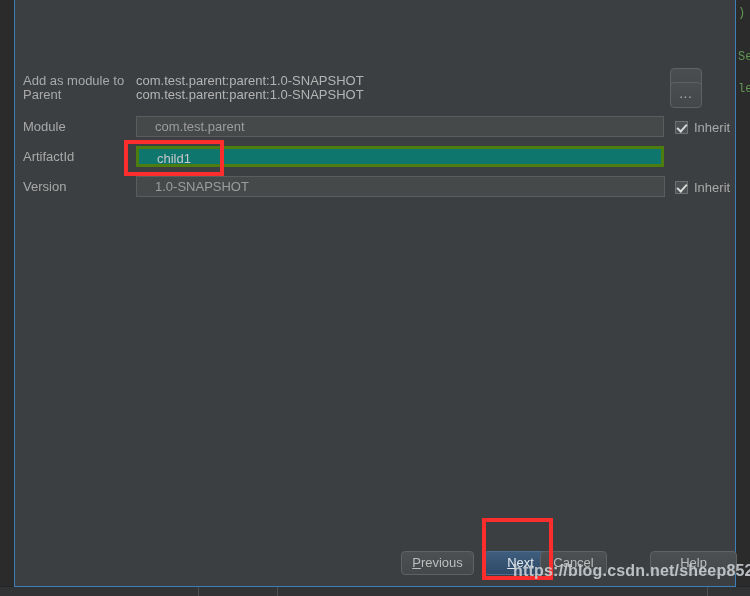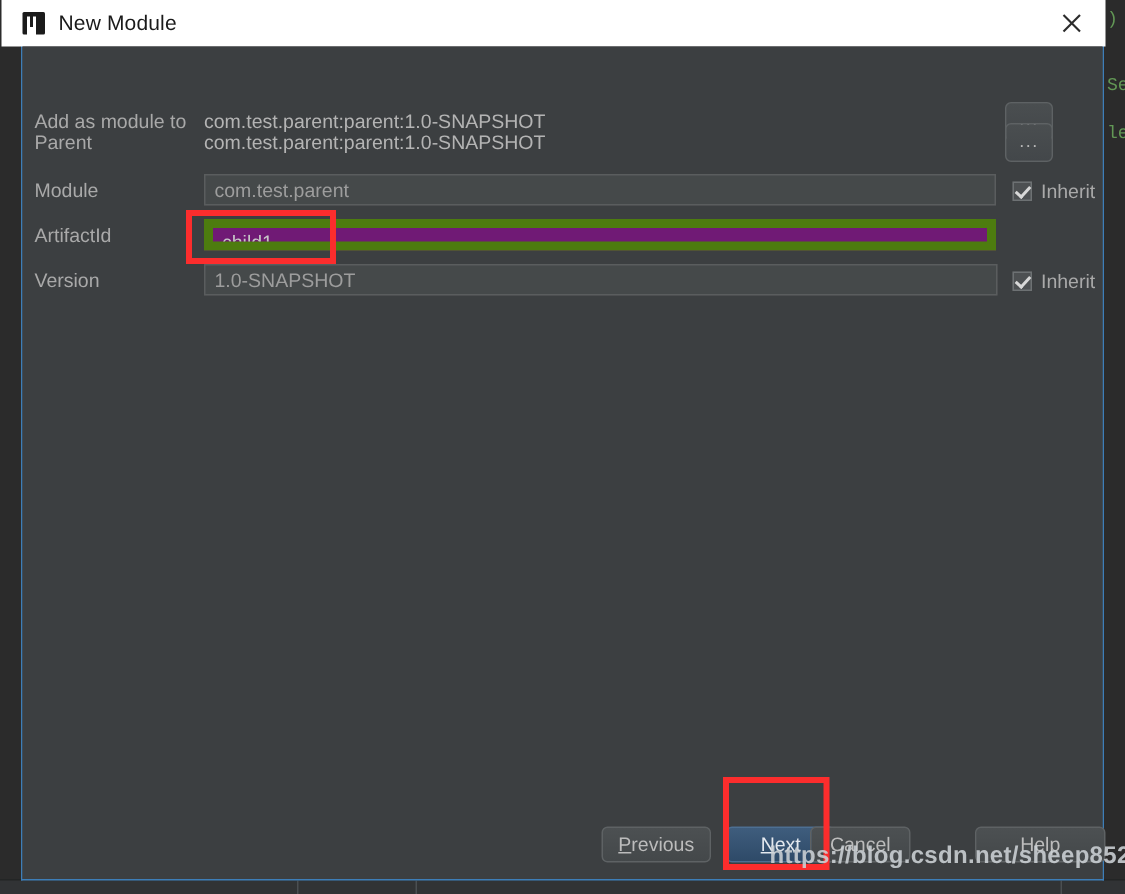--- a/index.html
+++ b/index.html
@@ -172,27 +172,27 @@
 
   .textfield {
     position: absolute;
     height: 21px;
     box-sizing: border-box;
     background: #45494a;
     border: 1px solid #5a5d5e;
     color: #9d9d9d;
     font-size: 13px;
     line-height: 19px;
-    padding-left: 6px;
+    padding-left: 18px;
     white-space: nowrap;
     overflow: hidden;
   }
   .textfield.focused {
-    background: #701a75;
-    border: 6px solid #4d7c0f;
+    background: #0f766e;
+    border: 3px solid #4d7c0f;
     color: #c8c8c8;
   }
 
   .checkbox-wrap {
     position: absolute;
     display: flex;
     align-items: center;
     gap: 6px;
     cursor: pointer;
   }
@@ -269,32 +269,20 @@
 
   <div class="statusbar">
     <div class="statusbar-seg" style="left:198px;"></div>
     <div class="statusbar-seg" style="left:277px;"></div>
     <div class="statusbar-seg" style="left:707px;"></div>
   </div>
 </div>
 
 <div id="dialog">
 
-  <div class="titlebar">
-    <div class="titlebar-left">
-      <div class="ij-logo"></div>
-      <div class="title-text">New Module</div>
-    </div>
-    <div class="close-btn">
-      <svg width="13" height="13" viewBox="0 0 13 13">
-        <line x1="1" y1="1" x2="12" y2="12" stroke="#2b2b2b" stroke-width="1.4"></line>
-        <line x1="12" y1="1" x2="1" y2="12" stroke="#2b2b2b" stroke-width="1.4"></line>
-      </svg>
-    </div>
-  </div>
 
   <div class="dialog-body">
 
     <div class="row" style="top:13px;margin-top:24px;">
       <div class="field-label">Add as module to</div>
       <div class="static-value">com.test.parent:parent:1.0-SNAPSHOT</div>
       <div class="dots-btn" style="left:655px;">...</div>
     </div>
 
     <div class="row" style="top:51px;">

